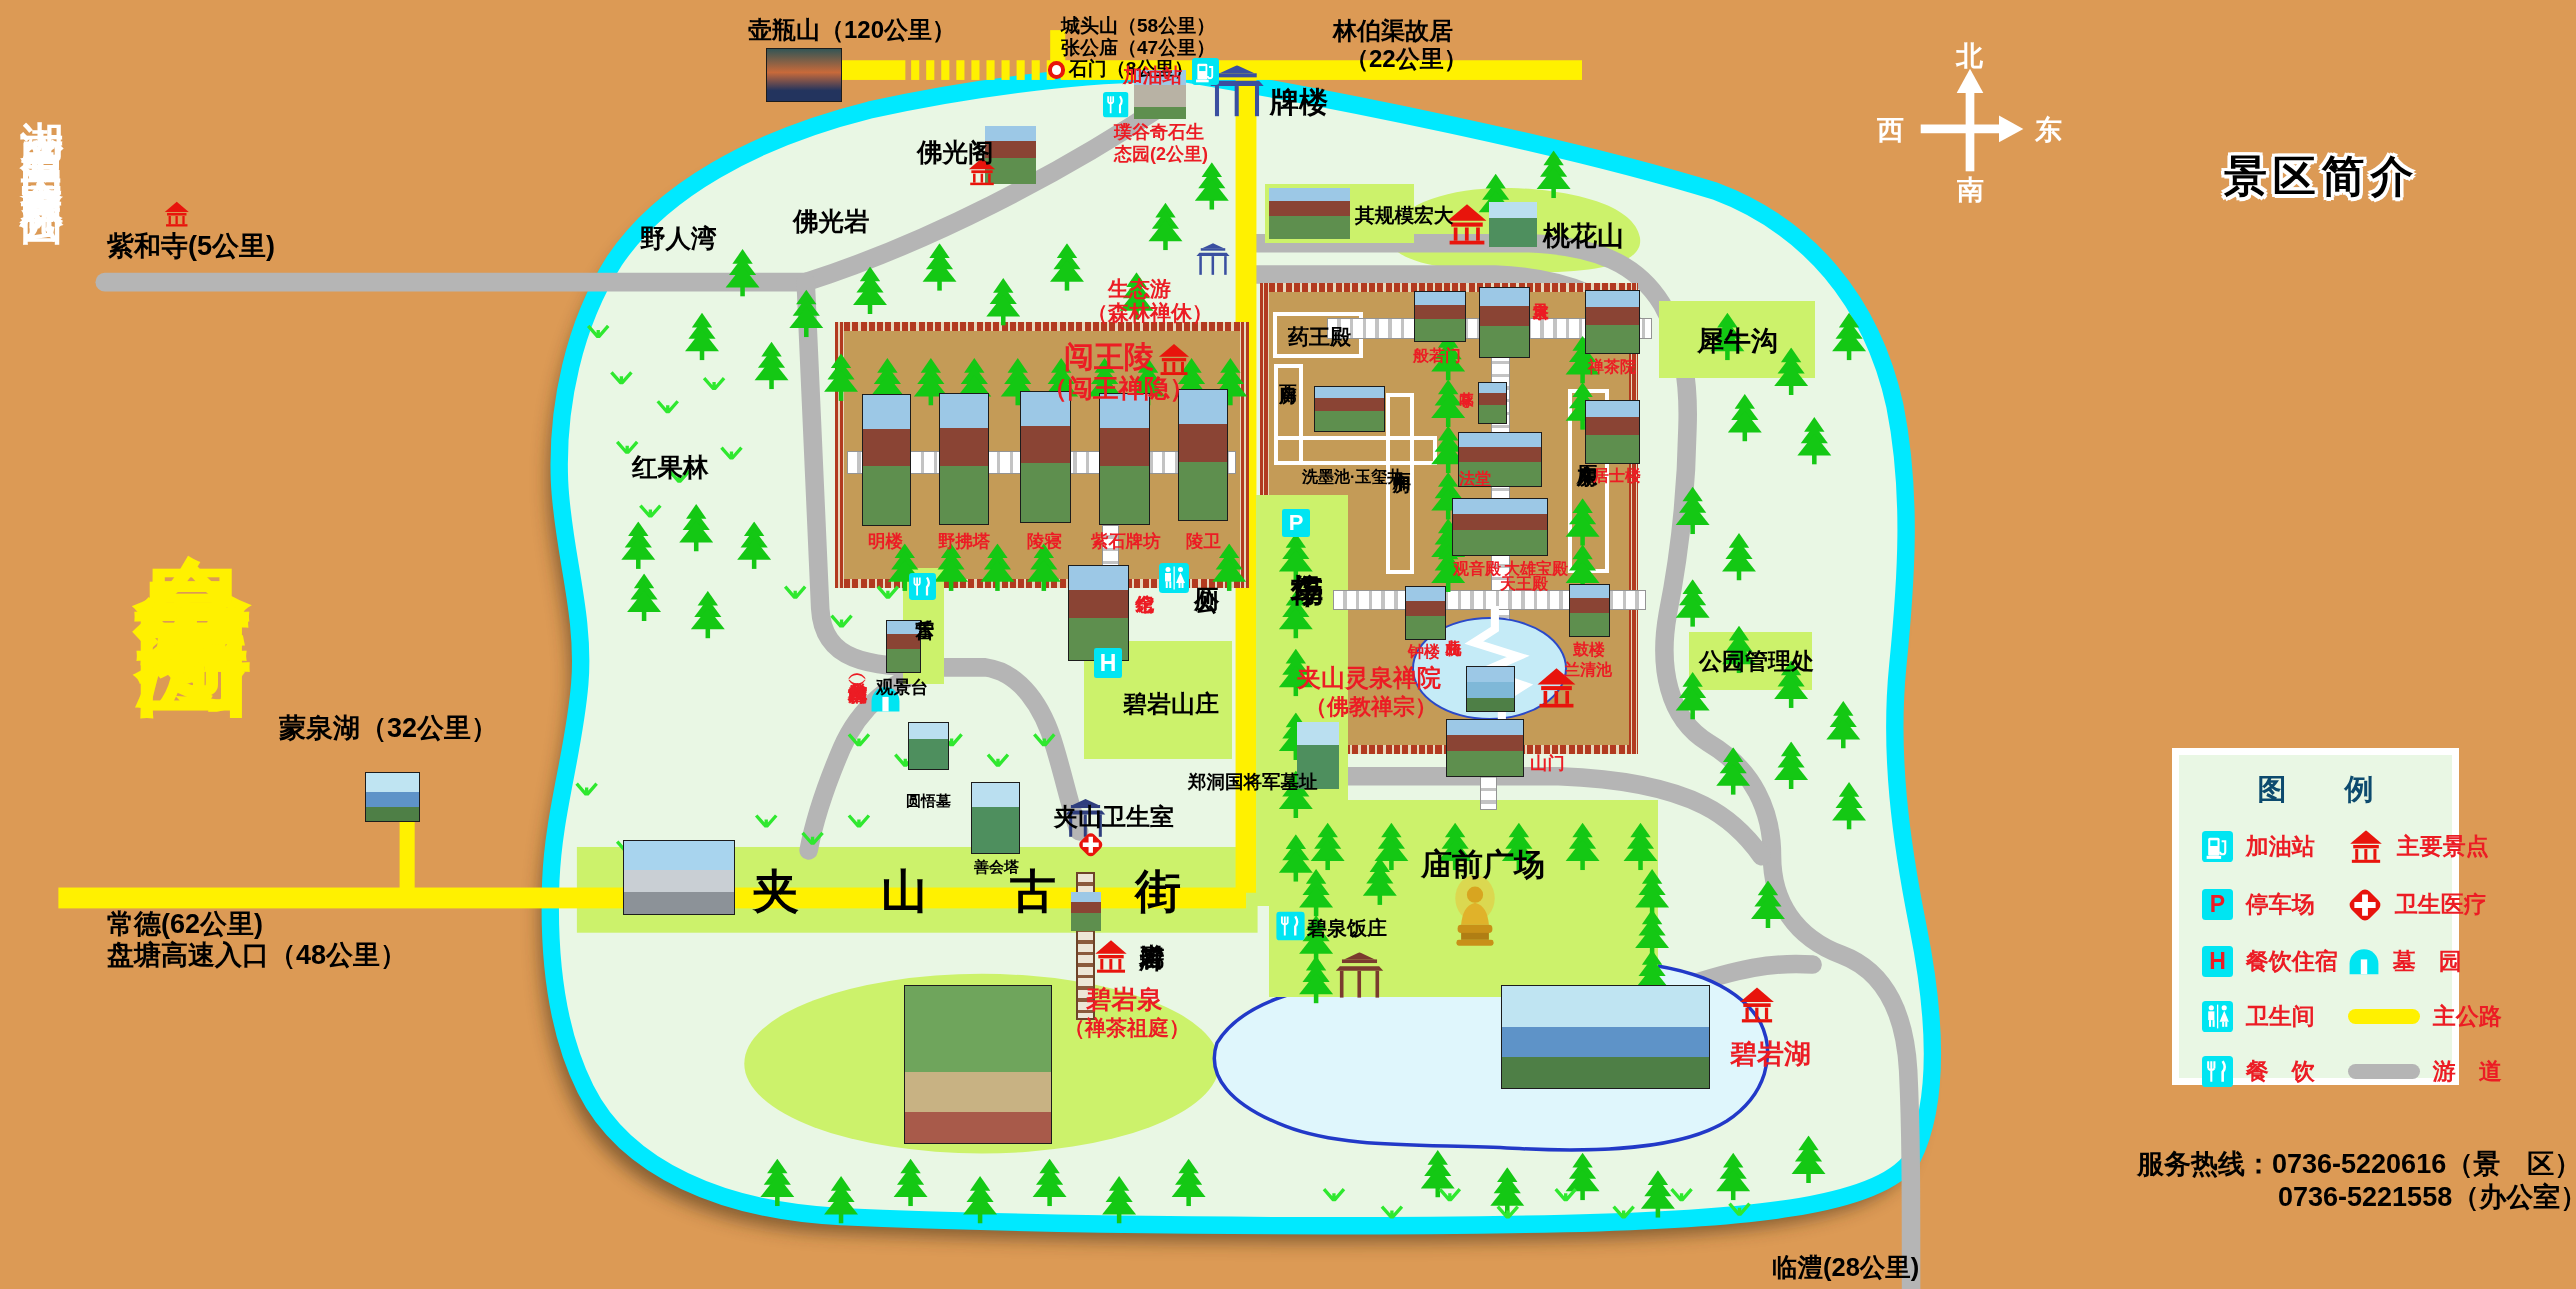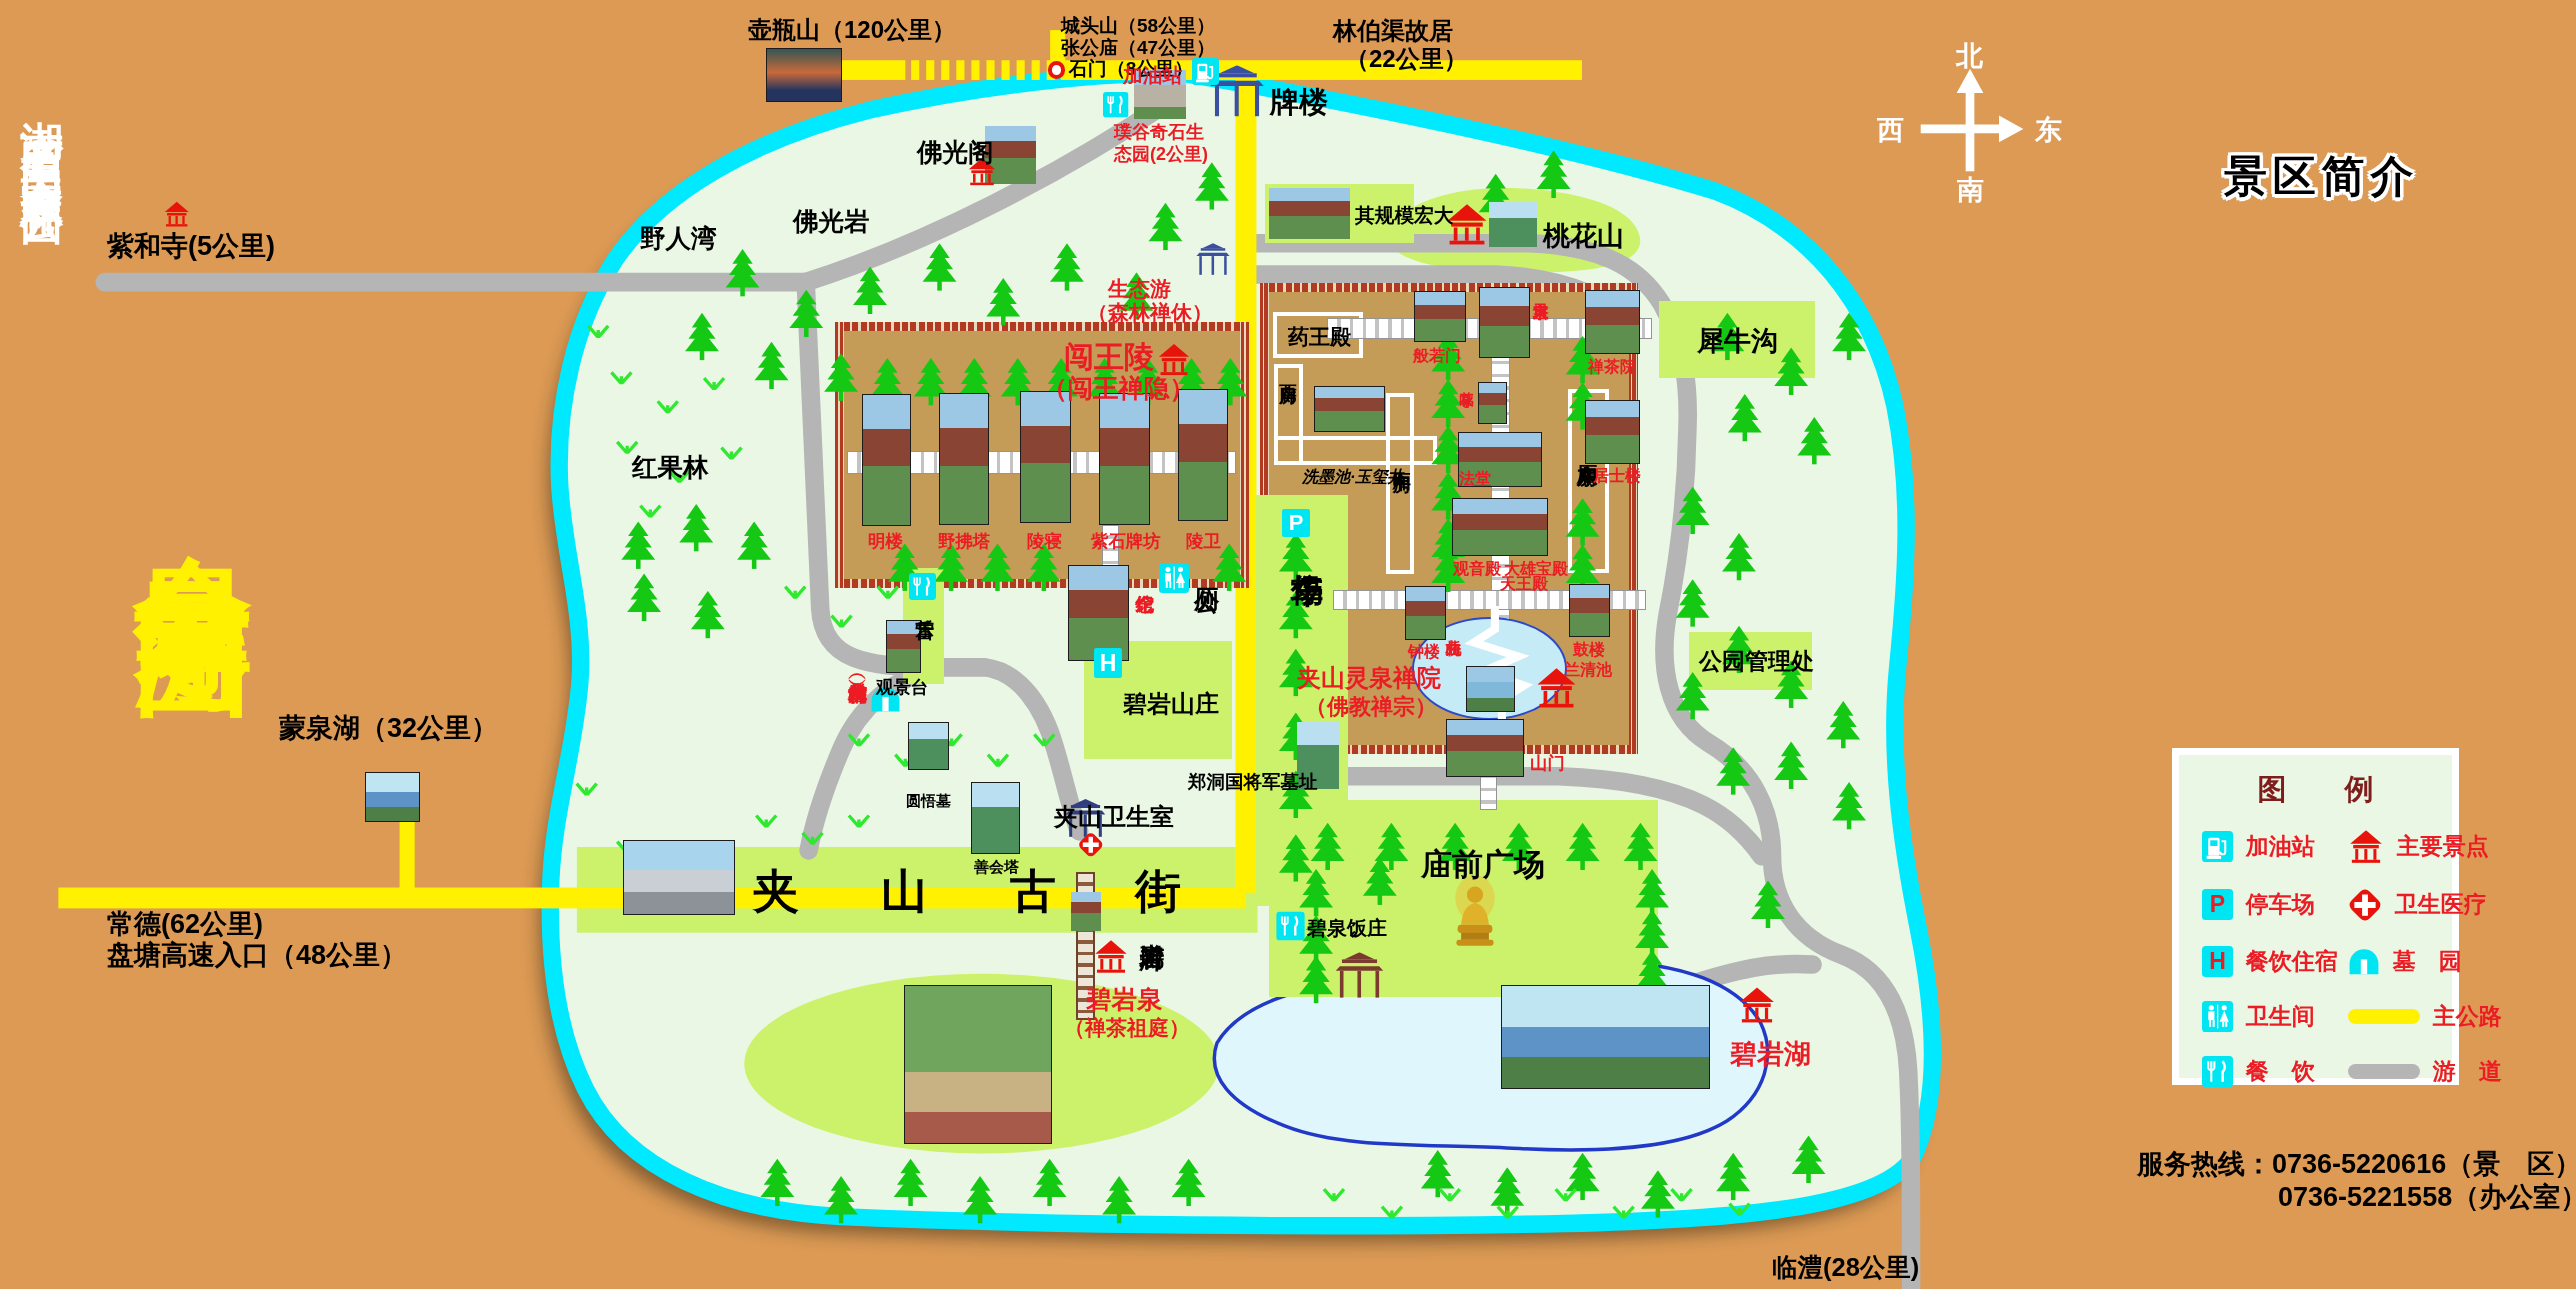--- a/index.html
+++ b/index.html
@@ -478,21 +478,21 @@
   <div class="lbl red" style="left:938px;top:531px;font-size:17.4px;">野拂塔</div>
   <div class="lbl red" style="left:1027px;top:531px;font-size:17.4px;">陵寝</div>
   <div class="lbl red" style="left:1091px;top:531px;font-size:17.4px;">紫石牌坊</div>
   <div class="lbl red" style="left:1186px;top:531px;font-size:17.4px;">陵卫</div>
   <div class="lbl vt red" style="left:1134px;top:580px;font-size:18.5px;">纪念馆</div>
 
   <div class="lbl red" style="left:1297px;top:664px;font-size:24px;">夹山灵泉禅院</div>
   <div class="lbl red" style="left:1305px;top:694px;font-size:22px;">（佛教禅宗）</div>
   <div class="lbl" style="left:1288px;top:325px;font-size:21px;">药王殿</div>
   <div class="lbl vt" style="left:1278px;top:371px;font-size:17.4px;">西廊房</div>
-  <div class="lbl" style="left:1302px;top:468px;font-size:16px;font-style:italic;">洗墨池·玉玺井</div>
+  <div class="lbl" style="left:1302px;top:468px;font-size:16px;">洗墨池·玉玺井</div>
   <div class="lbl vt" style="left:1391px;top:458px;font-size:18.5px;">中厢房</div>
   <div class="lbl vt" style="left:1575px;top:447px;font-size:21px;">东厢房</div>
   <div class="lbl red" style="left:1413px;top:347px;font-size:16px;">般若门</div>
   <div class="lbl vt red" style="left:1532px;top:291px;font-size:15.6px;">灵泉宝塔</div>
   <div class="lbl vt red" style="left:1459px;top:381px;font-size:14px;">咏花亭</div>
   <div class="lbl red" style="left:1459px;top:470px;font-size:16px;">法堂</div>
   <div class="lbl red" style="left:1453px;top:560px;font-size:16px;">观音殿</div>
   <div class="lbl red" style="left:1504px;top:560px;font-size:16px;">大雄宝殿</div>
   <div class="lbl red" style="left:1500px;top:575px;font-size:16px;">天王殿</div>
   <div class="lbl red" style="left:1408px;top:643px;font-size:16px;">钟楼</div>
@@ -517,21 +517,21 @@
     <div class="lbl white" style="left:-35px;top:74px;font-size:27px;">西</div>
     <div class="lbl white" style="left:123px;top:74px;font-size:27px;">东</div>
     <div class="lbl white" style="left:45px;top:134px;font-size:27px;">南</div>
   </div>
 
   <div class="lbl outline-w" style="left:2224px;top:152px;font-size:43px;letter-spacing:5.8px;font-weight:900;">景区简介</div>
   <div class="abs" style="left:2047px;top:216px;width:510px;font-size:21.4px;line-height:1.62;color:#000;font-weight:700;z-index:7;">
   </div>
 
   <div class="legend" style="left:2172px;top:748px;width:287px;height:337px;">
-    <div style="text-align:center;font-size:29px;font-weight:900;color:#7f1d1d;margin-top:15px;">图　　例</div>
+    <div style="text-align:center;font-size:29px;font-weight:900;color:#0c4a6e;margin-top:15px;">图　　例</div>
     <div class="lg-grid">
       <div class="lg-item">
         <svg width="31" height="31" viewBox="0 0 54 54">
             <use href="#sym-gas" width="54" height="54"></use>
           </svg>
         <span>加油站</span>
       </div>
       <div class="lg-item">
         <svg style="color:#E8140C" width="36" height="34" viewBox="0 0 62 58">
             <use href="#sym-pavilion" width="62" height="58"></use>

